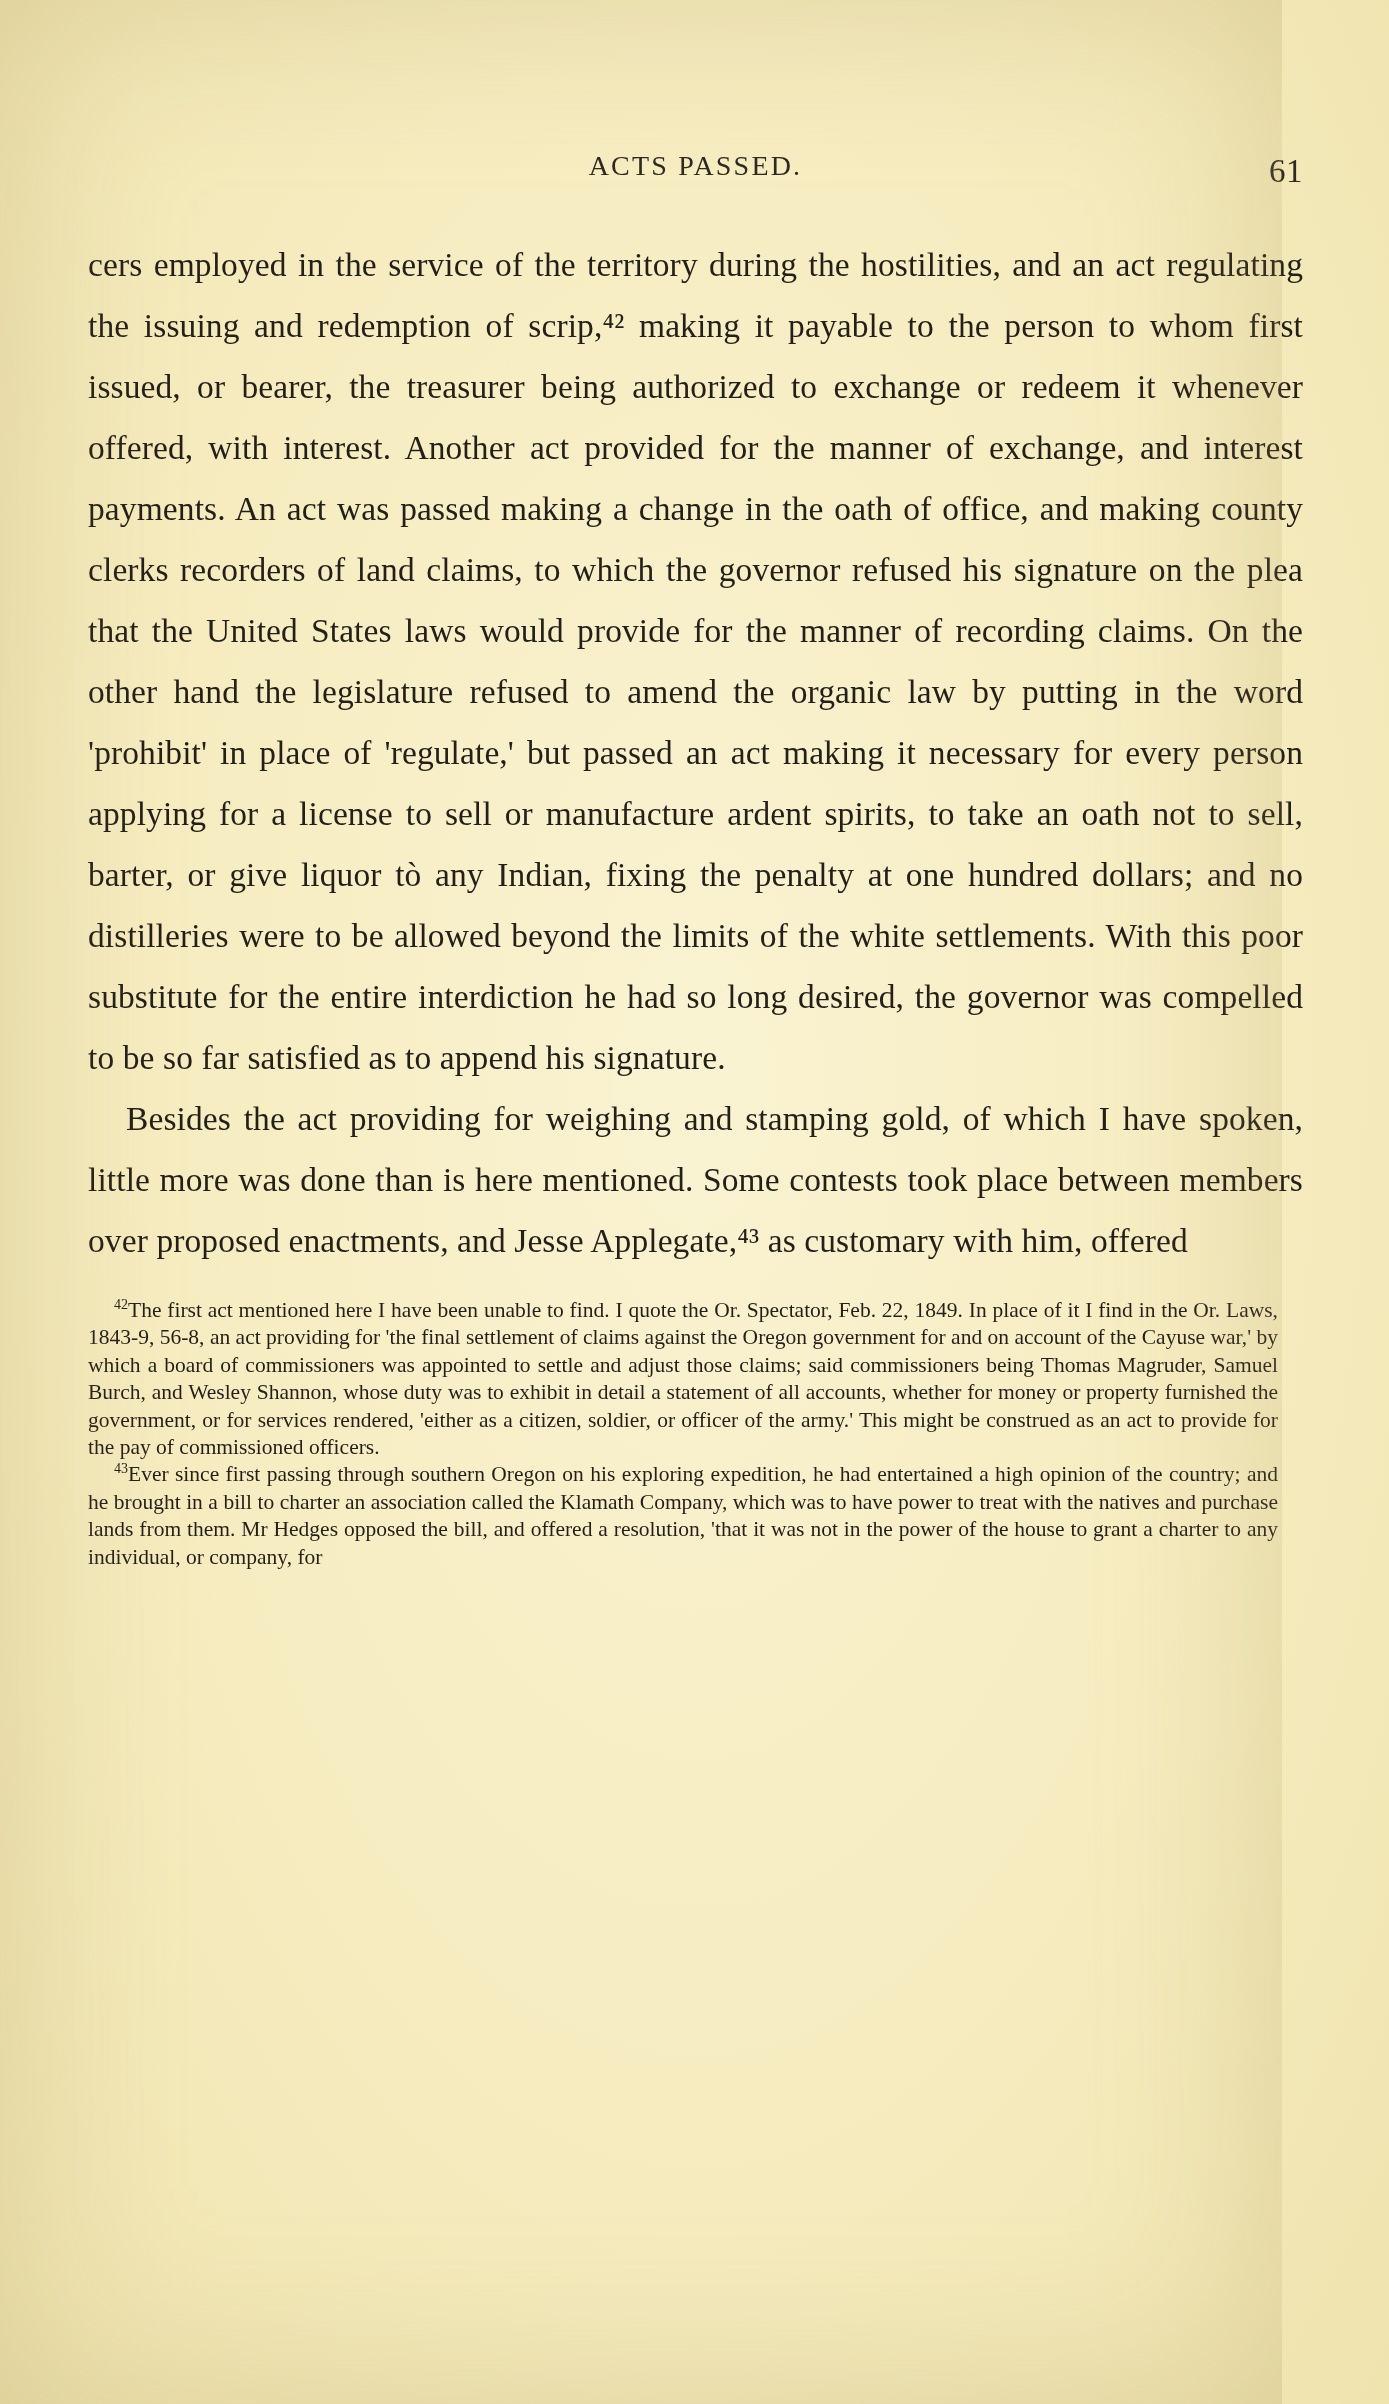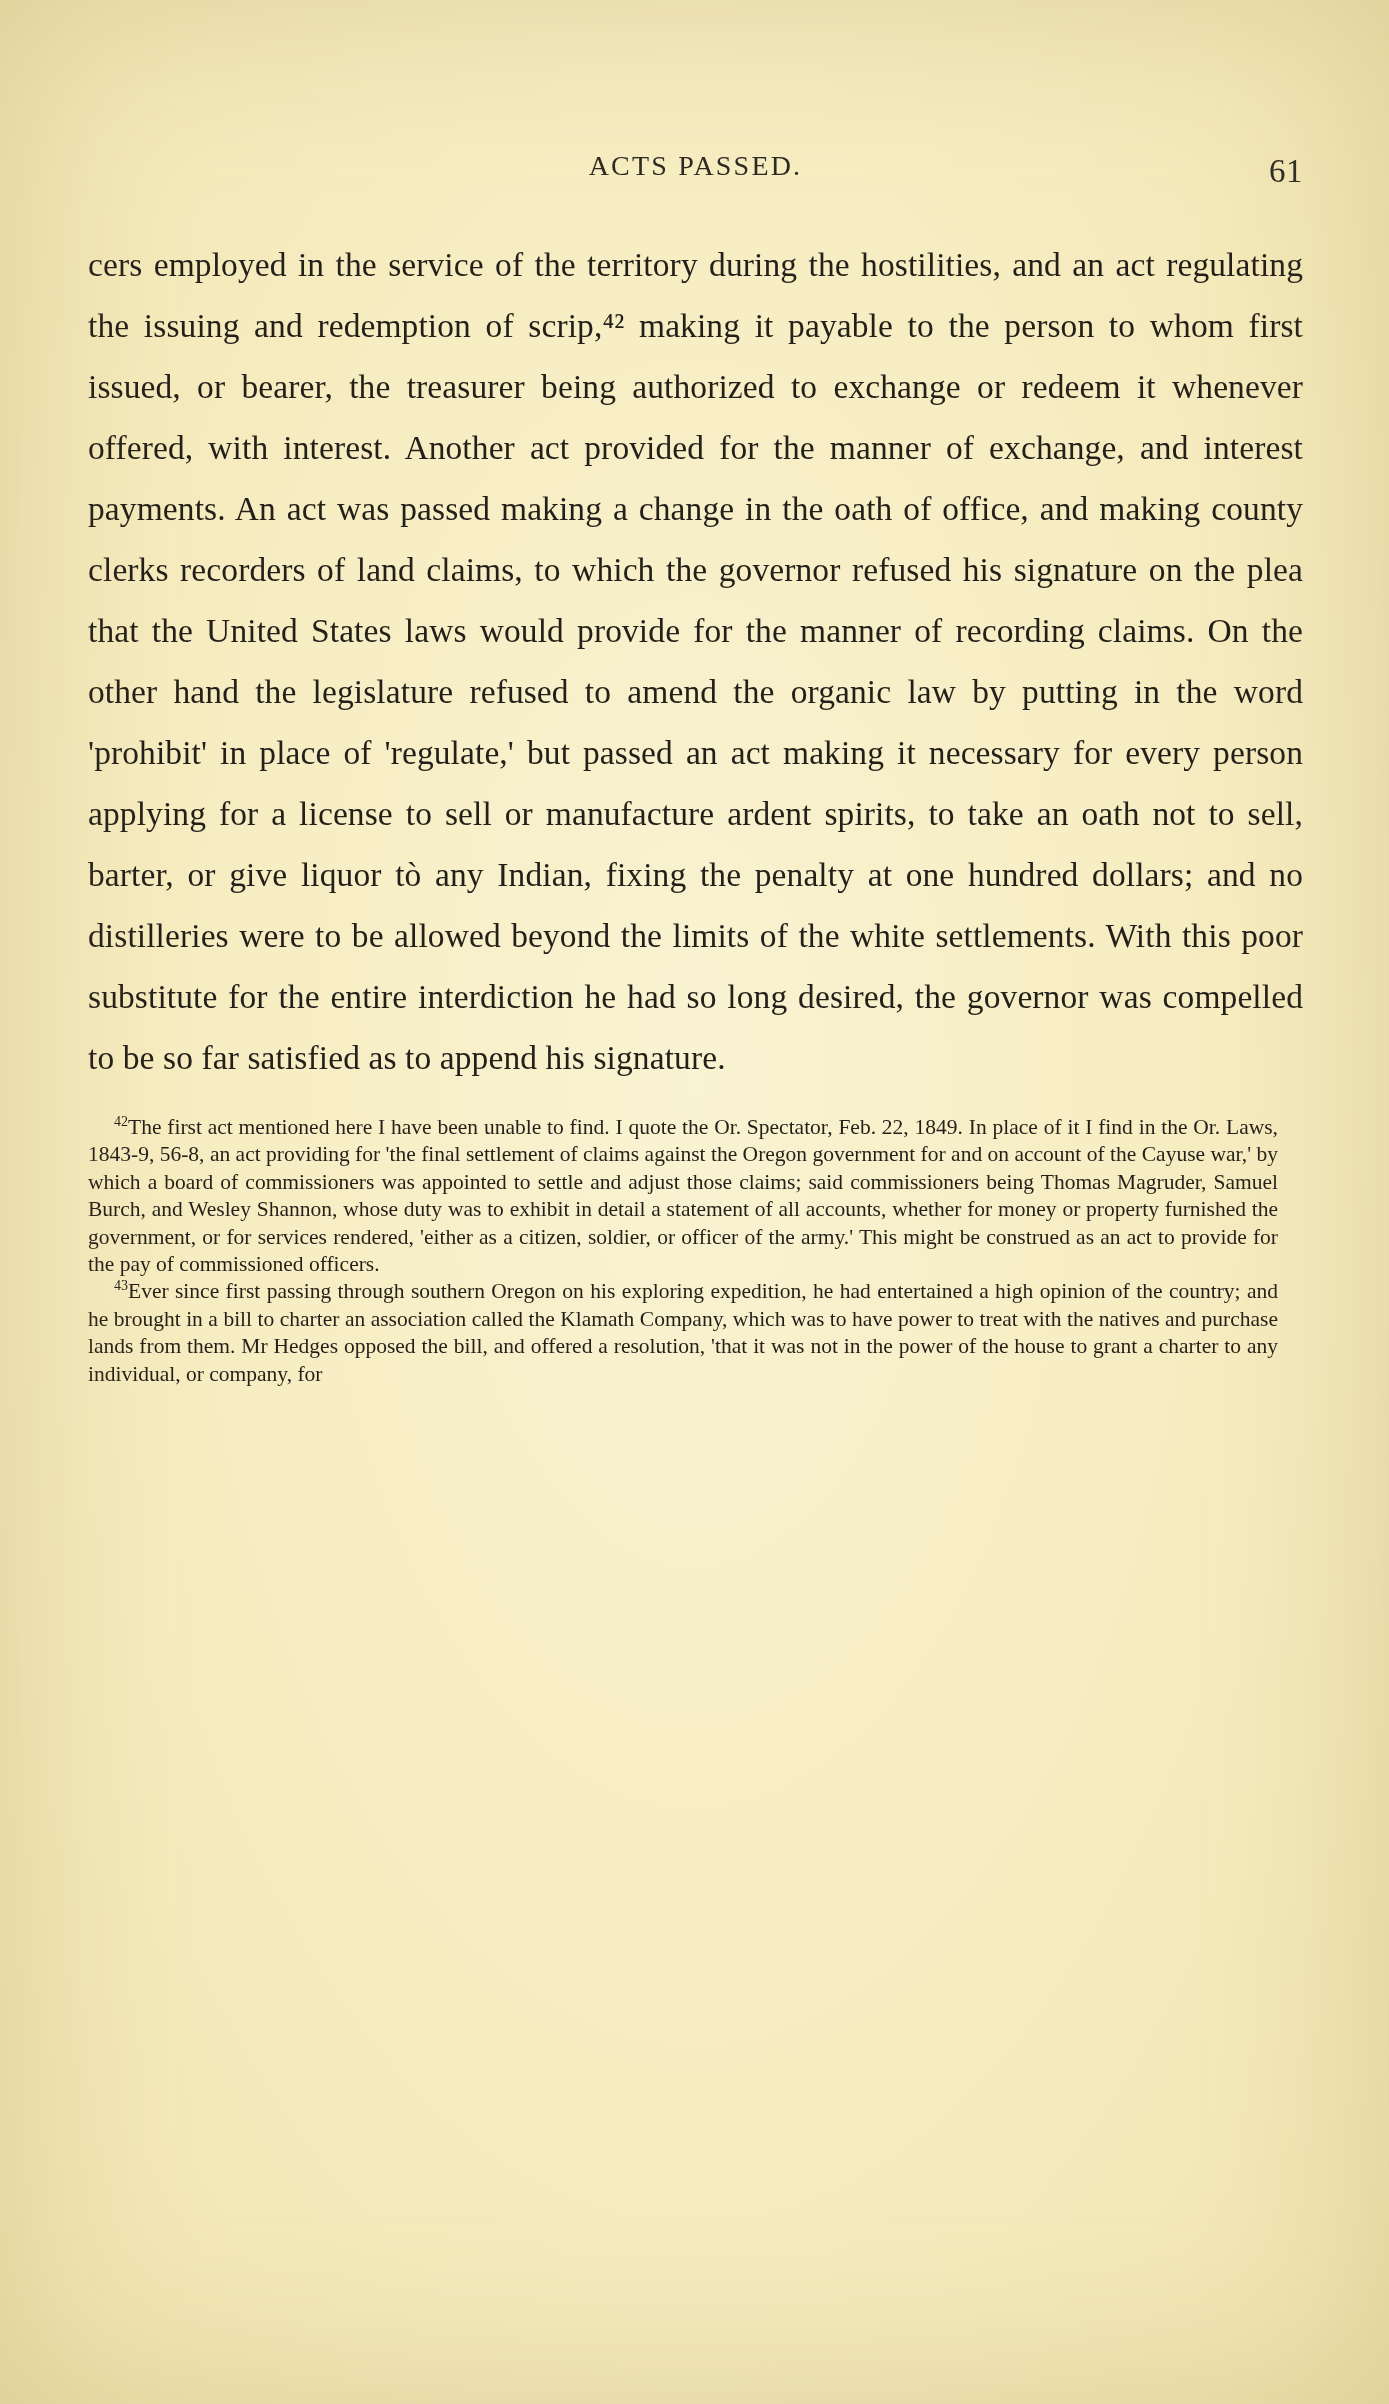--- a/index.html
+++ b/index.html
@@ -10,21 +10,21 @@
     width: 1389px;
     height: 2404px;
     background: #f6eec4;
     background: radial-gradient(ellipse at 50% 45%, #faf3d2 0%, #f6ecc0 55%, #efe3ae 100%);
     font-family: "Liberation Serif", serif;
     color: #2b2720;
     overflow: hidden;
   }
   .page {
     position: relative;
-    width: 1389px;
+    width: 1282px;
     height: 2404px;
     box-sizing: border-box;
     padding: 0;
   }
   .content {
     position: absolute;
     left: 88px;
     top: 150px;
     width: 1215px;
   }
@@ -97,20 +97,21 @@
 <div class="page">
   <div class="content">
 
     <div class="runhead">
       <span class="title">ACTS PASSED.</span>
       <span class="folio">61</span>
     </div>
 
     <div class="body-text">
       <p>cers employed in the service of the territory during the hostilities, and an act regulating the issuing and redemption of scrip,⁴² making it payable to the person to whom first issued, or bearer, the treasurer being authorized to exchange or redeem it whenever offered, with interest. Another act provided for the manner of exchange, and interest payments. An act was passed making a change in the oath of office, and making county clerks recorders of land claims, to which the governor refused his signature on the plea that the United States laws would provide for the manner of recording claims. On the other hand the legislature refused to amend the organic law by putting in the word 'prohibit' in place of 'regulate,' but passed an act making it necessary for every person applying for a license to sell or manufacture ardent spirits, to take an oath not to sell, barter, or give liquor tò any Indian, fixing the penalty at one hundred dollars; and no distilleries were to be allowed beyond the limits of the white settlements. With this poor substitute for the entire interdiction he had so long desired, the governor was compelled to be so far satisfied as to append his signature.</p>
+      <p class="indent">Besides the act providing for weighing and stamping gold, of which I have spoken, little more was done than is here mentioned. Some contests took place between members over proposed enactments, and Jesse Applegate,⁴³ as customary with him, offered</p>
     </div>
 
     <div class="notes">
       <p class="note-indent"><sup>42</sup><span>The first act mentioned here I have been unable to find. I quote the Or. Spectator, Feb. 22, 1849. In place of it I find in the Or. Laws, 1843-9, 56-8, an act providing for 'the final settlement of claims against the Oregon government for and on account of the Cayuse war,' by which a board of commissioners was appointed to settle and adjust those claims; said commissioners being Thomas Magruder, Samuel Burch, and Wesley Shannon, whose duty was to exhibit in detail a statement of all accounts, whether for money or property furnished the government, or for services rendered, 'either as a citizen, soldier, or officer of the army.' This might be construed as an act to provide for the pay of commissioned officers.</span></p>
       <p class="note-indent"><sup>43</sup><span>Ever since first passing through southern Oregon on his exploring expedition, he had entertained a high opinion of the country; and he brought in a bill to charter an association called the Klamath Company, which was to have power to treat with the natives and purchase lands from them. Mr Hedges opposed the bill, and offered a resolution, 'that it was not in the power of the house to grant a charter to any individual, or company, for</span></p>
     </div>
 
   </div>
   <div class="vignette"></div>
 </div>

